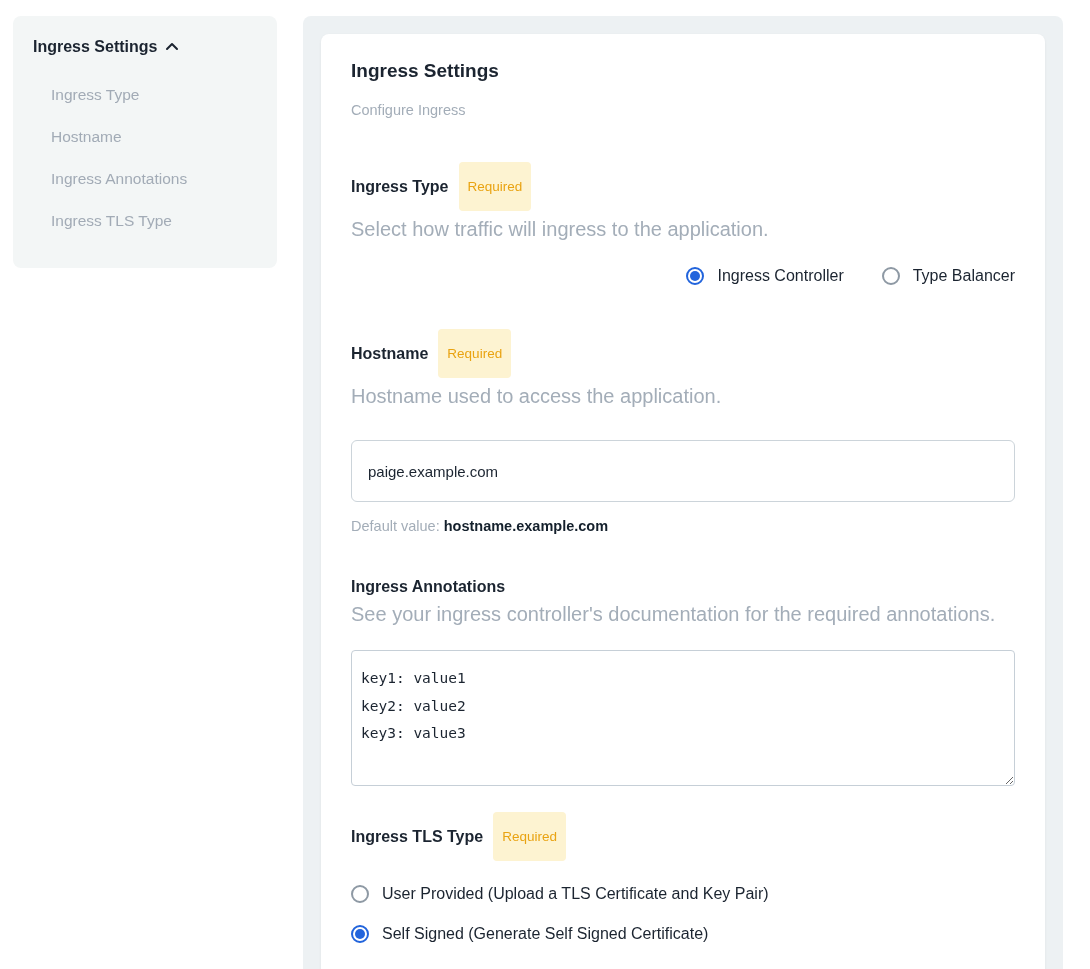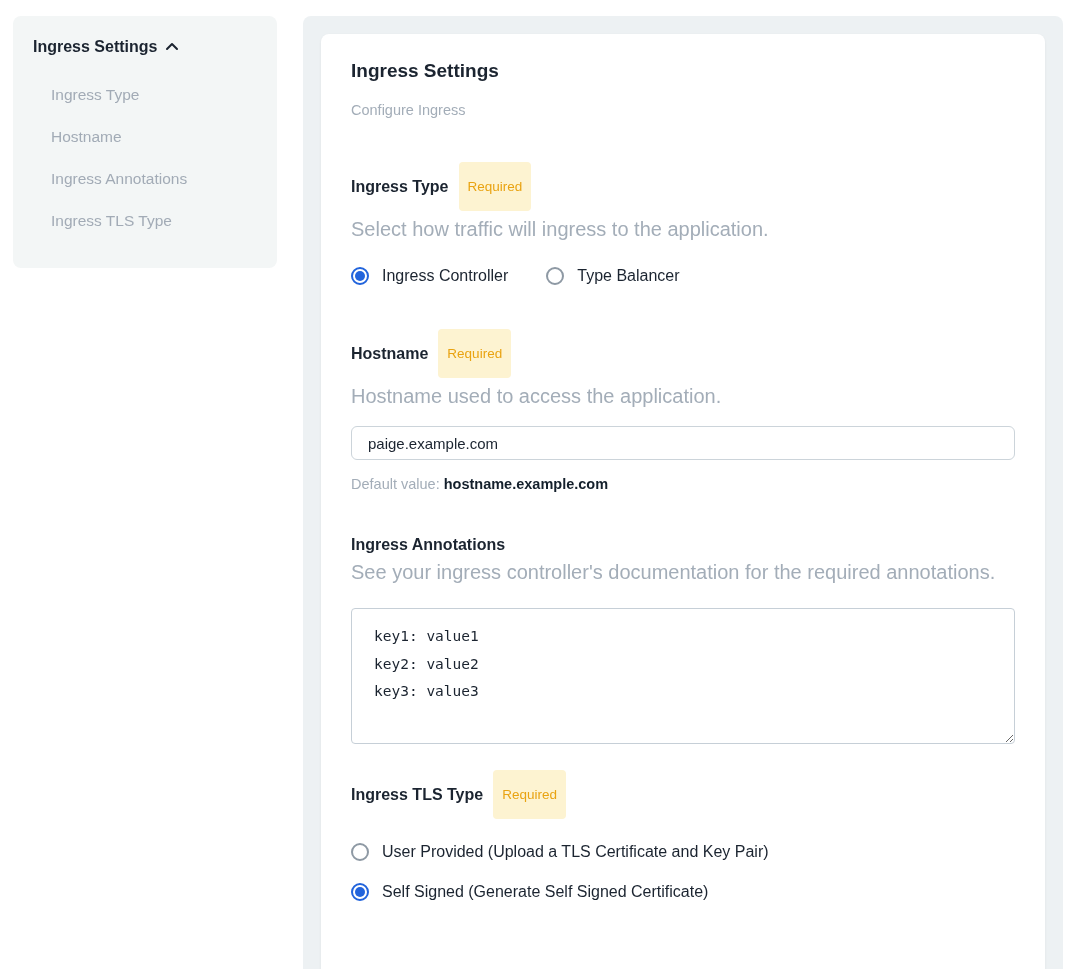--- a/index.html
+++ b/index.html
@@ -91,20 +91,21 @@
     font-size: 20px;
     color: #a3adb8;
   }
 
   
   .radio-row {
     margin-top: 26px;
     display: flex;
     align-items: center;
     gap: 38px;
+    justify-content: flex-end;
   }
   .radio-col {
     margin-top: 24px;
     display: flex;
     flex-direction: column;
     gap: 22px;
   }
   .radio-option {
     display: flex;
     align-items: center;
@@ -130,23 +131,23 @@
   input[type="radio"]:checked::after {
     content: "";
     position: absolute;
     inset: 2px;
     border-radius: 50%;
     background: #2264dc;
   }
 
   
   .text-input {
-    margin-top: 18px;
+    margin-top: 32px;
     width: 100%;
-    height: 34px;
+    height: 62px;
     border: 1px solid #ccd4da;
     border-radius: 6px;
     padding: 0 16px;
     font-size: 15px;
     font-family: "Liberation Sans", sans-serif;
     color: #1b2430;
     outline: none;
   }
   .default-value-line {
     margin-top: 16px;
@@ -154,21 +155,21 @@
     color: #a3adb8;
   }
   .default-value-line b { color: #14202c; font-weight: 700; }
 
   .annotations-textarea {
     margin-top: 24px;
     width: 100%;
     height: 136px;
     border: 1px solid #c6cfd7;
     border-radius: 4px;
-    padding: 14px 22px;
+    padding: 14px 9px;
     font-family: "DejaVu Sans Mono", monospace;
     font-size: 14.5px;
     line-height: 1.9;
     color: #1b2430;
     resize: both;
     outline: none;
   }
 
   
   .save-button {

